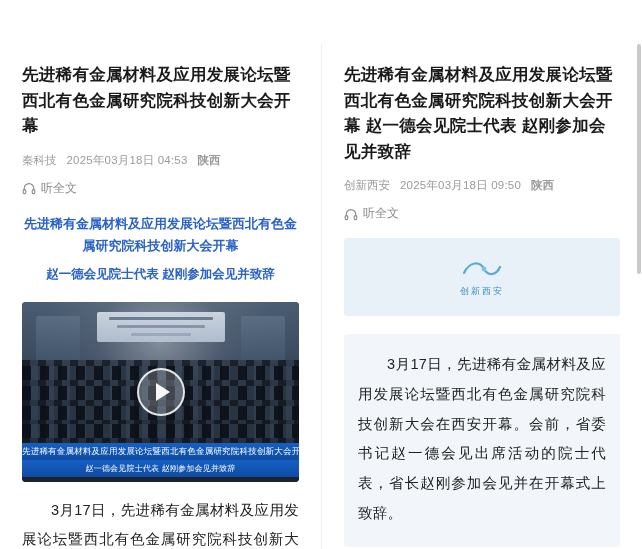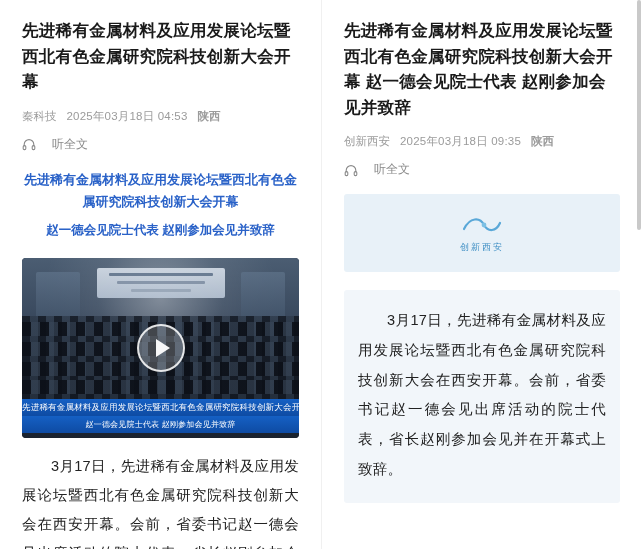--- a/index.html
+++ b/index.html
@@ -14,20 +14,21 @@
     height: 549px;
     background: #ffffff;
     overflow: hidden;
     display: flex;
   }
   .column {
     width: 321px;
     box-sizing: border-box;
     padding: 18px 22px 0 22px;
     position: relative;
+    margin-top: 44px;
   }
   .col-right {
     border-left: 1px solid #f0f0f0;
   }
   .headline {
     font-size: 16.5px;
     font-weight: bold;
     color: #1a1a1a;
     line-height: 1.55;
     letter-spacing: 0.3px;
@@ -42,21 +43,21 @@
     gap: 10px;
   }
   .meta-source { color: #9b9b9b; }
   .meta-date { color: #9b9b9b; letter-spacing: 0.2px; }
   .meta-region { color: #9b9b9b; font-weight: bold; }
   .listen-row {
     display: flex;
     align-items: center;
     font-size: 12px;
     color: #8a8a8a;
-    gap: 16px;
+    gap: 5px;
     margin-bottom: 16px;
   }
   .listen-row svg { display: block; }
   .sub-title {
     text-align: center;
     font-size: 13px;
     font-weight: bold;
     color: #2a62c8;
     line-height: 1.75;
     margin: 2px 0 6px 0;
@@ -306,21 +307,21 @@
     <p class="body-text">3月17日，先进稀有金属材料及应用发展论坛暨西北有色金属研究院科技创新大会在西安开幕。会前，省委书记赵一德会见出席活动的院士代表，省长赵刚参加会见并在开幕式上致辞。</p>
   </div>
 
   <div class="column col-right">
     <div class="scrollbar"></div>
 
     <h1 class="headline">先进稀有金属材料及应用发展论坛暨西北有色金属研究院科技创新大会开幕 赵一德会见院士代表 赵刚参加会见并致辞</h1>
 
     <div class="meta-row">
       <span class="meta-source">创新西安</span>
-      <span class="meta-date">2025年03月18日 09:35</span>
+      <span class="meta-date">2025年03月18日 09:50</span>
       <span class="meta-region">陕西</span>
     </div>
 
     <div class="listen-row">
       <span>
         <svg width="14" height="14" viewBox="0 0 14 14">
           <path d="M2.2 9.2 V7.4 a4.8 4.8 0 0 1 9.6 0 v1.8" fill="none" stroke="#8a8a8a" stroke-width="1.1"></path>
           <rect x="1.2" y="8.6" width="2.6" height="4" rx="1.1" fill="none" stroke="#8a8a8a" stroke-width="1.1"></rect>
           <rect x="10.2" y="8.6" width="2.6" height="4" rx="1.1" fill="none" stroke="#8a8a8a" stroke-width="1.1"></rect>
         </svg>

